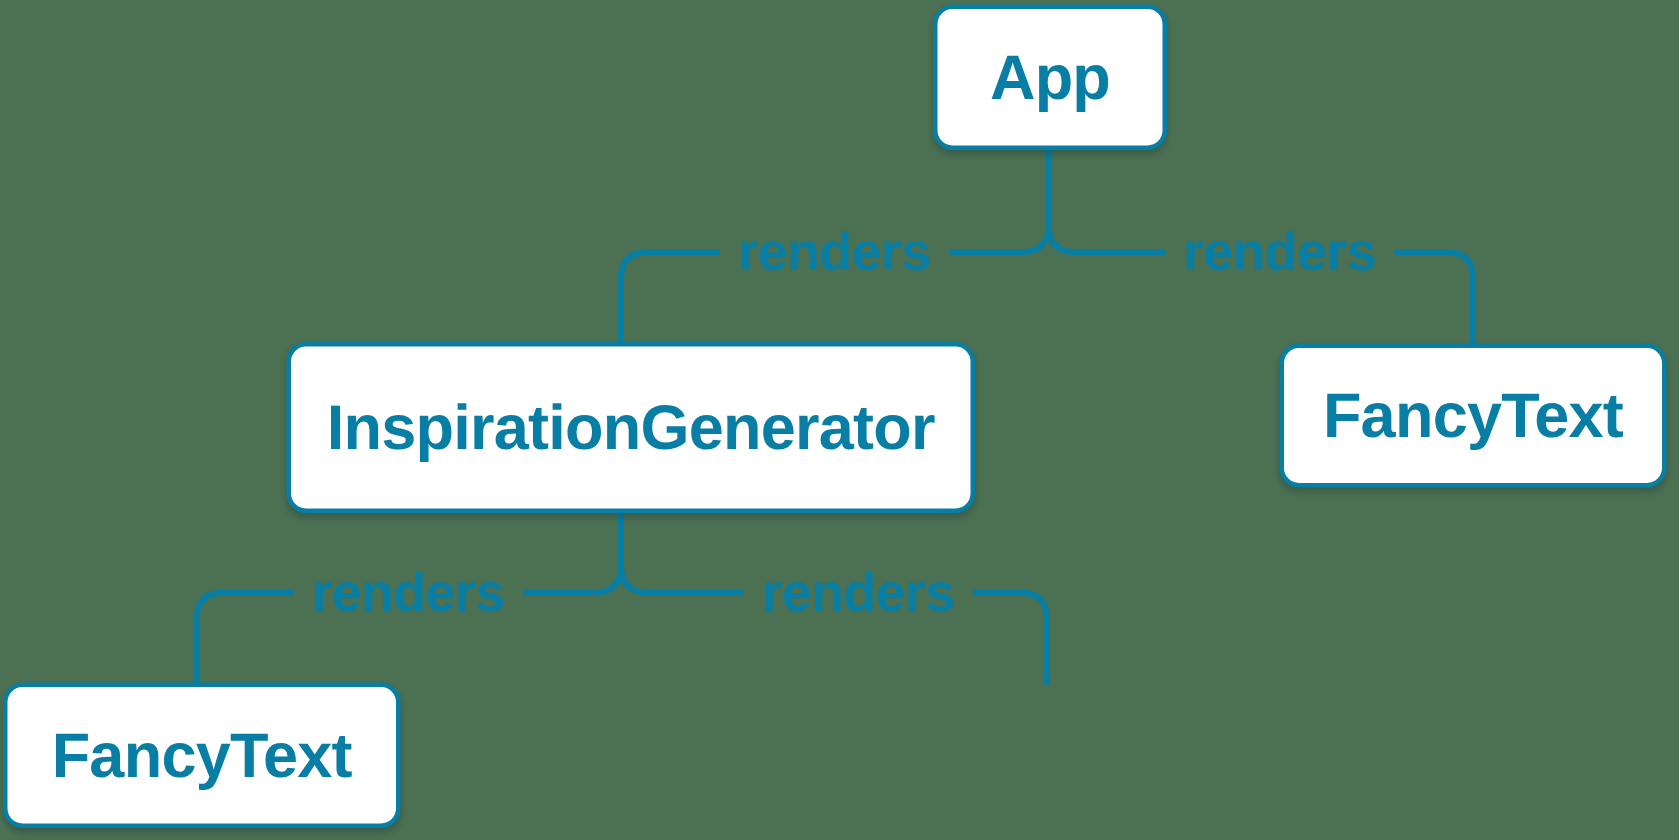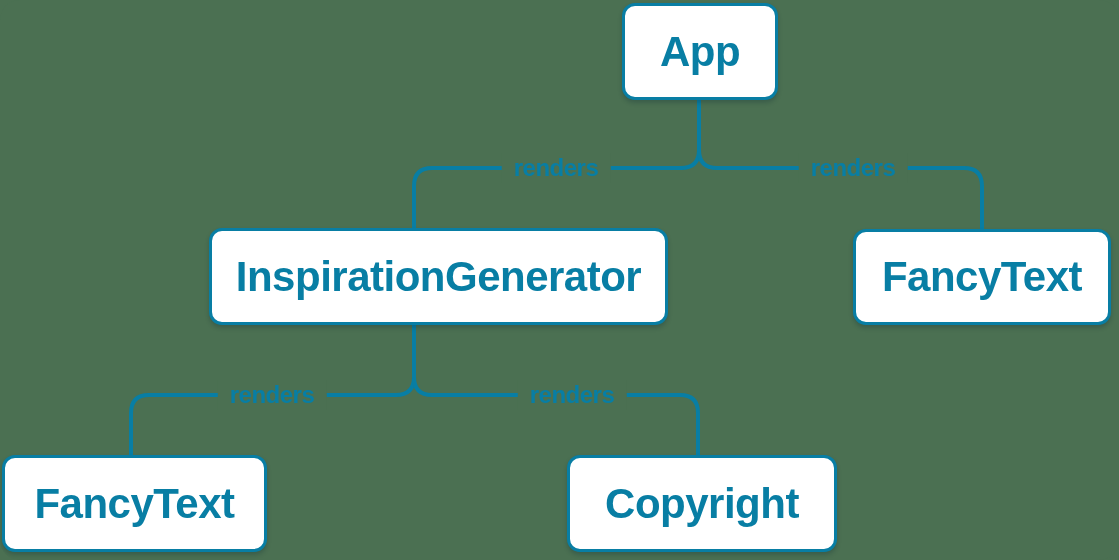--- a/index.html
+++ b/index.html
@@ -46,21 +46,21 @@
     font-size: 42px;
     font-weight: 600;
     letter-spacing: -0.5px;
     box-shadow: 0 3px 4px rgba(10, 40, 50, 0.25);
   }
   .edge-label {
     position: absolute;
     transform: translate(-50%, -50%);
     background: var(--background);
     color: var(--accent);
-    font-size: 24px;
+    font-size: 36px;
     font-weight: 700;
     letter-spacing: -0.5px;
     line-height: 1;
     padding: 3px 12px;
     white-space: nowrap;
   }
 </style>
 </head>
 <body>
 
@@ -70,35 +70,32 @@
     <path class="edge" d="M699,100 L699,150 Q699,168 681,168 L432,168 Q414,168 414,186 L414,228"></path>
     <path class="edge" d="M699,100 L699,150 Q699,168 717,168 L964,168 Q982,168 982,186 L982,229"></path>
     <path class="edge" d="M414,325 L414,377 Q414,395 396,395 L149,395 Q131,395 131,413 L131,455"></path>
     <path class="edge" d="M414,325 L414,377 Q414,395 432,395 L680,395 Q698,395 698,413 L698,455"></path>
   </svg>
 
   <div class="node" style="left:622px; top:3px; width:156px; height:97px;">
     <span>App</span>
   </div>
 
-  <div class="node" style="left:209px; top:228px; width:459px; height:97px;justify-content:center;">
+  <div class="node" style="left:191px; top:228px; width:459px; height:114px;justify-content:center;">
     <span>InspirationGenerator</span>
   </div>
 
   <div class="node" style="left:853px; top:229px; width:258px; height:96px;">
     <span>FancyText</span>
   </div>
 
   <div class="node" style="left:2px; top:455px; width:265px; height:97px;">
     <span>FancyText</span>
   </div>
 
-  <div class="node" style="left:567px; top:455px; width:270px; height:97px;">
-    <span>Copyright</span>
-  </div>
 
   <div class="edge-label" style="left:556px; top:168px;">renders</div>
 
   <div class="edge-label" style="left:853px; top:168px;">renders</div>
 
   <div class="edge-label" style="left:272px; top:395px;">renders</div>
 
   <div class="edge-label" style="left:572px; top:395px;">renders</div>
 
 </div>

